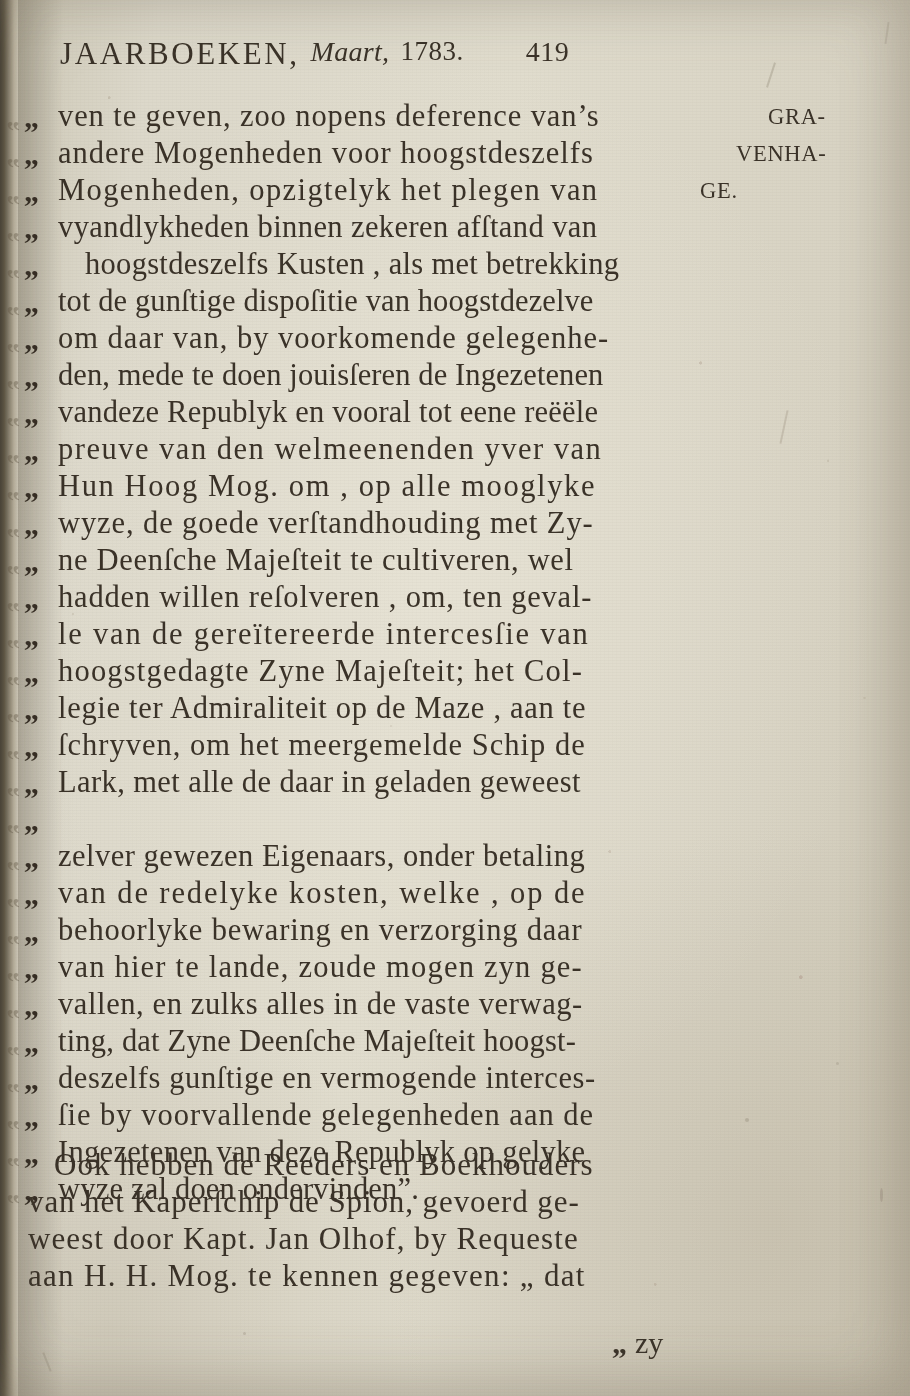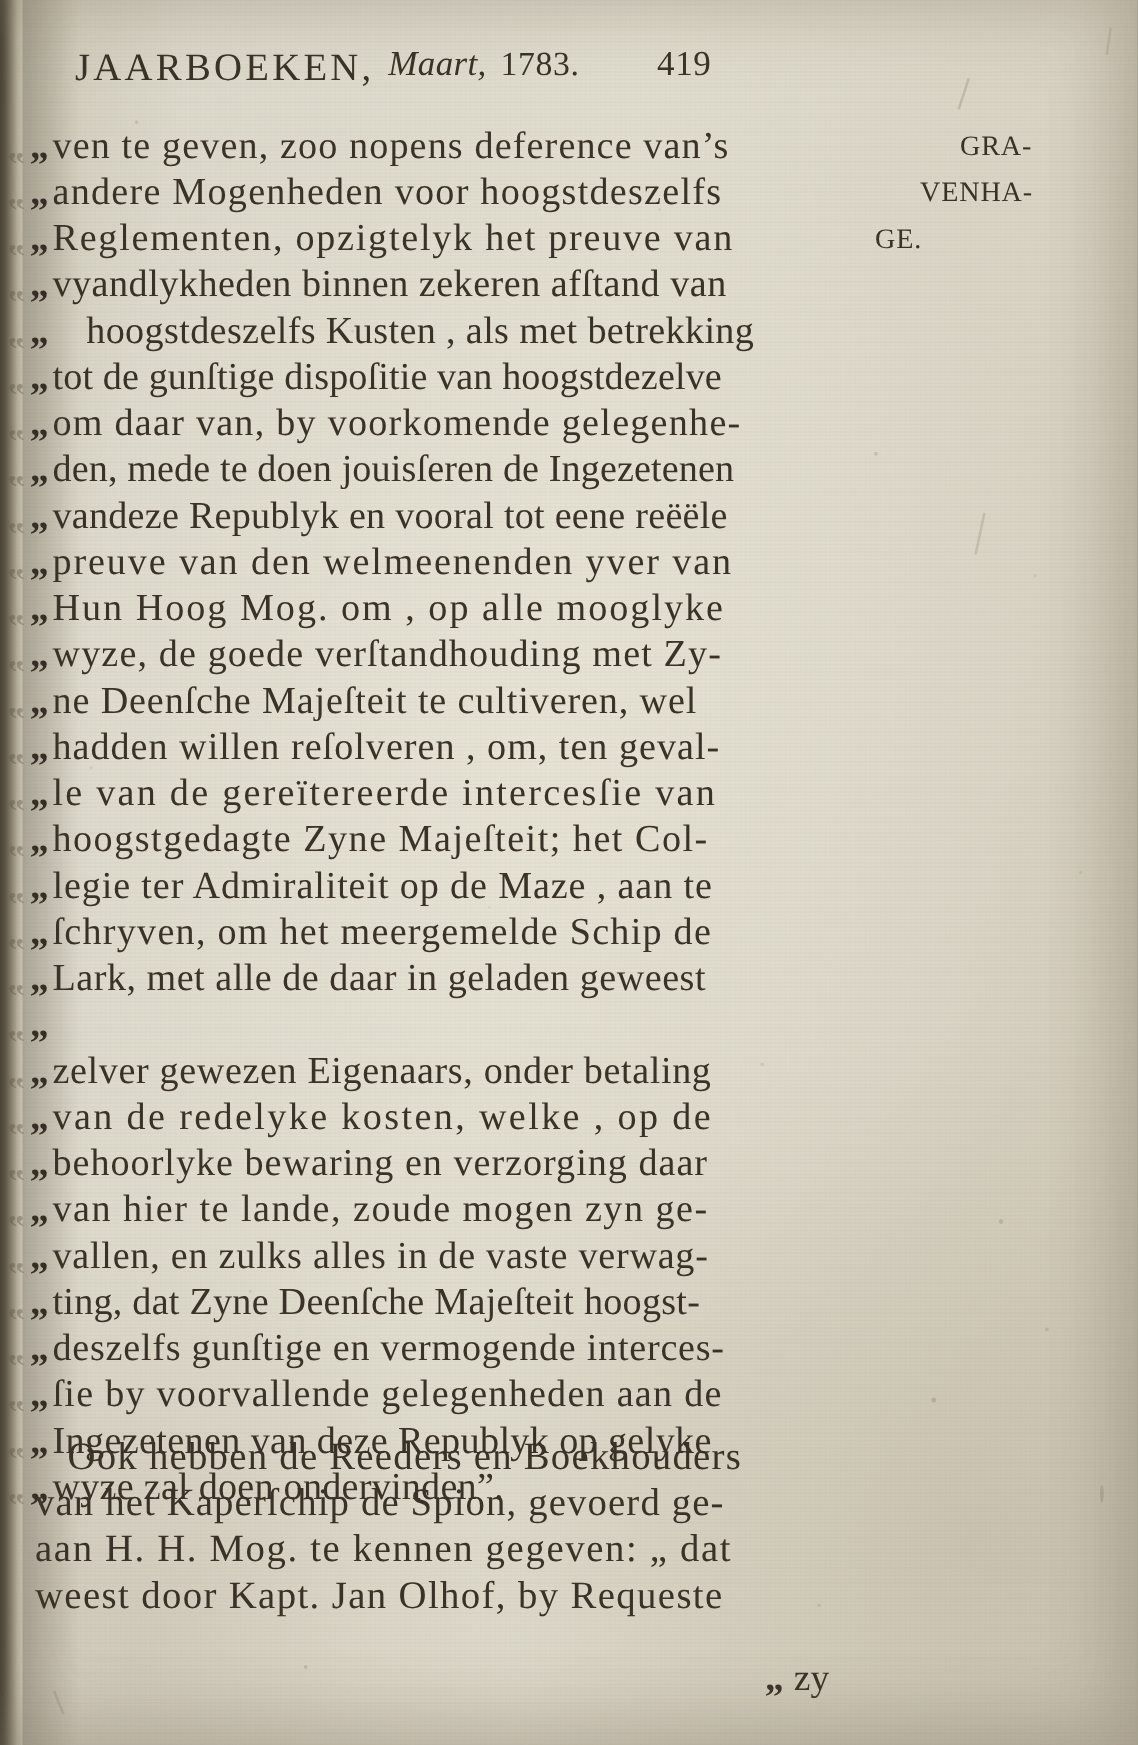--- a/index.html
+++ b/index.html
@@ -142,21 +142,21 @@
     left: 6px;
     top: 1px;
     font-size: 27px;
     font-weight: 700;
     color: rgba(90,78,60,.38);
     transform: scaleX(-1);
   }
 
   .ltext {
     position: absolute;
-    left: 42px;
+    left: 58px;
     top: 0;
   }
   
 
   .it { }
 
   
   .margin-note {
     position: absolute;
     top: 0;
@@ -237,21 +237,21 @@
       </div>
       <div class="line">
         <span class="qghost">„</span>
         <span class="qmark">„</span>
         <span class="ltext" style="letter-spacing: 1px;">andere Mogenheden voor hoogstdeszelfs</span>
         <span class="margin-note" style="left: 736px;">VENHA-</span>
       </div>
       <div class="line">
         <span class="qghost">„</span>
         <span class="qmark">„</span>
-        <span class="ltext" style="letter-spacing: 1.4px;">Reglementen, opzigtelyk het preuve van</span>
+        <span class="ltext" style="letter-spacing: 1.4px;">Mogenheden, opzigtelyk het plegen van</span>
         <span class="margin-note" style="left: 700px;">GE.</span>
       </div>
       <div class="line">
         <span class="qghost">„</span>
         <span class="qmark">„</span>
         <span class="ltext" style="letter-spacing: 0.4px;">vyandlykheden binnen zekeren afſtand van</span>
       </div>
       <div class="line">
         <span class="qghost">„</span>
         <span class="qmark">„</span>
@@ -384,24 +384,24 @@
     </div>
 
   <div class="para2" id="closing-para">
       <div class="line">
         <span class="ltext indent" style="letter-spacing: 1px;">Ook hebben de Reeders en Boekhouders</span>
       </div>
       <div class="line">
         <span class="ltext" style="letter-spacing: 0.9px;">van het Kaperſchip <span class="it">de Spion</span>, gevoerd ge-</span>
       </div>
       <div class="line">
+        <span class="ltext" style="letter-spacing: 1.1px;">weest door Kapt. <span class="it">Jan Olhof</span>, by Requeste</span>
+      </div>
+      <div class="line">
         <span class="ltext" style="letter-spacing: 1.3px;">aan H. H. Mog. te kennen gegeven: „ dat</span>
-      </div>
-      <div class="line">
-        <span class="ltext" style="letter-spacing: 1.1px;">weest door Kapt. <span class="it">Jan Olhof</span>, by Requeste</span>
       </div>
     </div>
 
   <div class="catchword">
     <span class="cw-q">„</span><span>zy</span>
   </div>
 
   <div class="stray s1"></div>
   <div class="stray s2"></div>
   <div class="stray s3"></div>

